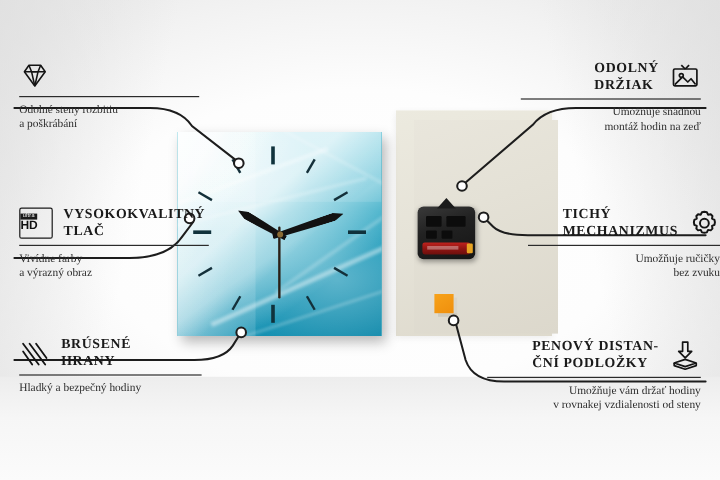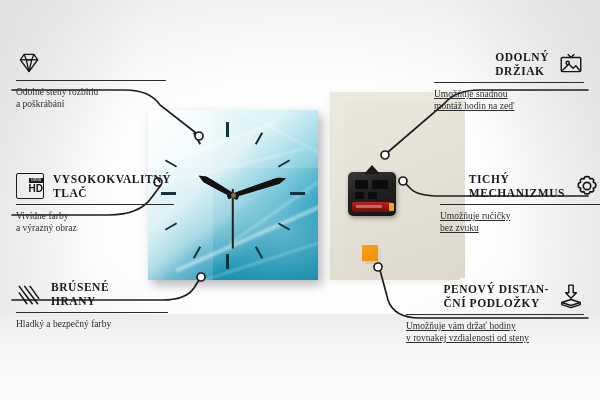--- a/index.html
+++ b/index.html
@@ -117,27 +117,27 @@
   .callout .rule{height:1px;background:#2b2b2b;margin:4px 0 5px;}
   .callout .desc{
     font-family:"Liberation Serif",serif;
     font-size:9.5px;line-height:12px;color:#2d2d2d;white-space:pre-line;
   }
   .callout.left .head{justify-content:flex-start;}
   .callout.left .title{text-align:left;}
   .callout.left .desc{text-align:left;}
   .callout.right .head{justify-content:flex-end;}
   .callout.right .title{text-align:left;}
-  .callout.right .desc{text-align:left;text-decoration:underline;}
+  .callout.right .desc{text-align:right;}
 
   .ico{width:26px;height:26px;flex:0 0 26px;display:block;}
   .ico svg{display:block;width:26px;height:26px;}
   .badge-hd{
     width:26px;height:24px;flex:0 0 26px;border:1.4px solid #1a1a1a;border-radius:2px;
-    display:flex;flex-direction:column;align-items:flex-end;justify-content:center;line-height:1;
+    display:flex;flex-direction:column;align-items:flex-start;justify-content:center;line-height:1;
   }
   .badge-hd .u{font-size:4.6px;letter-spacing:.2px;background:#1a1a1a;color:#fff;padding:.5px 2px;font-family:"Liberation Sans",sans-serif;}
   .badge-hd .h{font-size:10px;font-weight:700;font-family:"Liberation Sans",sans-serif;color:#111;margin-top:1px;}
 </style>
 </head>
 <body>
 
 <div id="stage">
   <div class="bg-streaks"></div>
   <div class="bg-floor"></div>
@@ -254,21 +254,21 @@
           <path d="M3 5 L15 21"></path>
             <path d="M8 5 L20 21"></path>
             <path d="M13 5 L21 16"></path>
             <path d="M3 11 L10 21"></path>
         </svg>
       </span>
       <span class="title">BRÚSENÉ
 HRANY</span>
     </div>
     <div class="rule"></div>
-    <div class="desc">Hladký a bezpečný farby</div>
+    <div class="desc">Hladký a bezpečný hodiny</div>
   </div>
 
   <div class="callout right" style="left:434px;top:50px;width:150px;">
     <div class="head">
       <span class="title">ODOLNÝ
 DRŽIAK</span>
       <span class="ico">
         <svg viewBox="0 0 24 24" fill="none" stroke="#141414" stroke-width="1.3" stroke-linejoin="round">
           <rect x="3" y="6" width="18" height="13" rx="1"></rect>
           <path d="M12 6 L9 3"></path>

